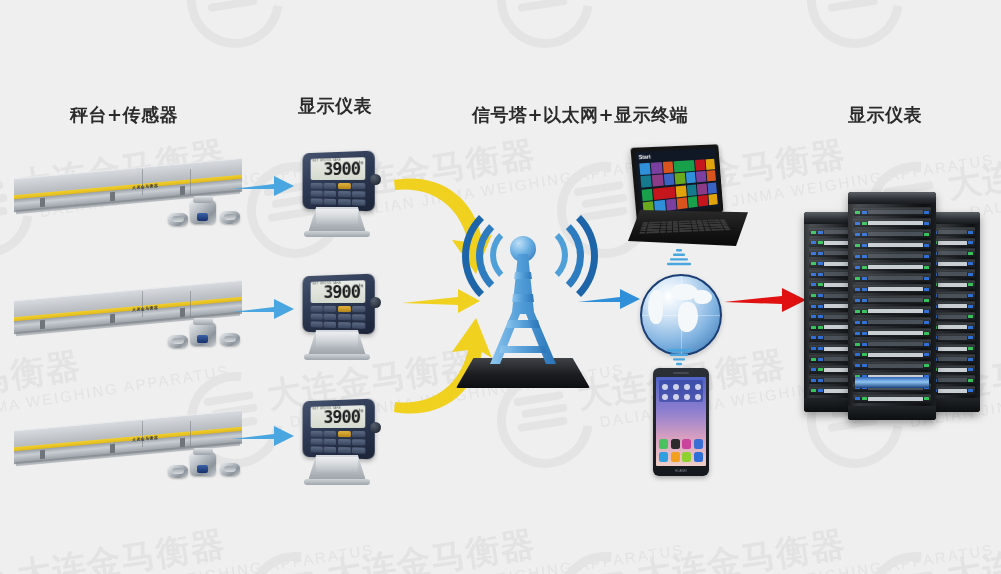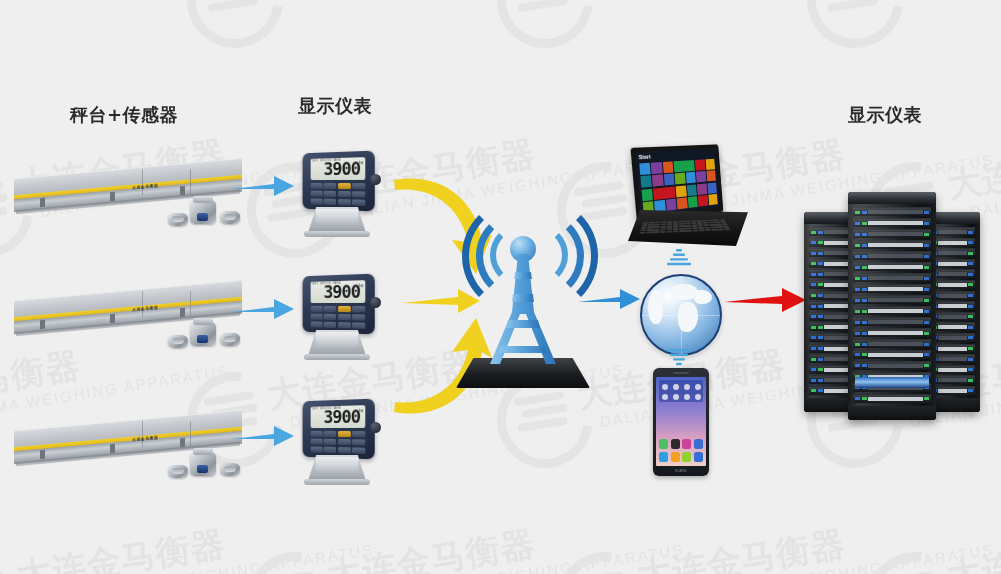--- a/index.html
+++ b/index.html
@@ -325,20 +325,21 @@
           <div class="wm-cn">大连金马衡器</div>
           <div class="wm-en">DALIAN JINMA WEIGHING APPARATUS</div>
         </div>
       </div>
     </div>
 
   <div class="content">
 
     <div class="col-title" style="left:70px;top:103px">秤台+传感器</div>
     <div class="col-title" style="left:298px;top:94px">显示仪表</div>
+    <div class="col-title" style="left:472px;top:103px">信号塔+以太网+显示终端</div>
     <div class="col-title" style="left:848px;top:103px">显示仪表</div>
 
     <div class="bridge" style="left:14px;top:160px">
       <div class="deck"></div>
       <div class="deck-edge"></div>
       <div class="skirt"></div>
       <div class="shadowline"></div>
       <div class="seam" style="left:128px"></div>
         <div class="seam" style="left:176px"></div>
       <div class="leg" style="left:26px;top:38px"></div>

